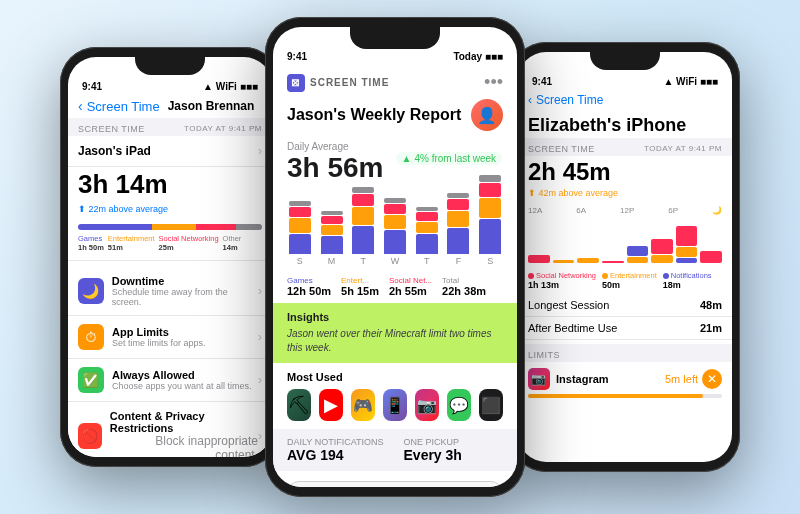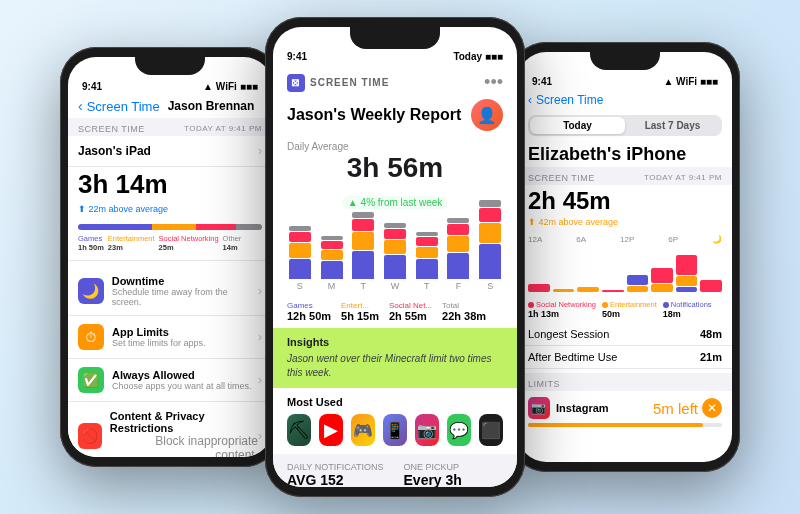--- a/index.html
+++ b/index.html
@@ -573,21 +573,21 @@
           <div style="background:#ff2d55;flex:22;"></div>
           <div style="background:#8e8e93;flex:14;"></div>
         </div>
         <div class="bar-labels">
           <div class="bar-label">
             <span style="color:#5856d6;">Games</span>
             <span>1h 50m</span>
           </div>
           <div class="bar-label">
             <span style="color:#ff9f0a;">Entertainment</span>
-            <span>23m</span>
+            <span>51m</span>
           </div>
           <div class="bar-label">
             <span style="color:#ff2d55;">Social Networking</span>
             <span>25m</span>
           </div>
           <div class="bar-label">
             <span style="color:#8e8e93;">Other</span>
             <span>14m</span>
           </div>
         </div>
@@ -657,21 +657,21 @@
         <span style="font-size:18px;color:#8e8e93;">•••</span>
       </div>
 
       <div style="display:flex;justify-content:space-between;align-items:center;padding:2px 14px 6px;">
         <div class="weekly-report-title" style="padding:0;">Jason's Weekly Report</div>
         <div style="width:32px;height:32px;border-radius:50%;background:linear-gradient(135deg,#ff6b6b,#ee5a24);display:flex;align-items:center;justify-content:center;font-size:16px;">👤</div>
       </div>
 
       <div class="daily-avg-section">
         <div class="daily-avg-label">Daily Average</div>
-        <div style="display:flex;align-items:center;gap:12px;flex-direction:column;">
+        <div style="display:flex;align-items:flex-start;gap:12px;">
           <div class="daily-avg-time">3h 56m</div>
           <div class="pct-badge">
             <span>▲</span>
             <span>4% from last week</span>
           </div>
         </div>
       </div>
 
       <div class="weekly-chart">
         <div class="chart-bars">
@@ -774,21 +774,21 @@
           <div style="width:32px;height:32px;background:linear-gradient(135deg,#667eea,#764ba2);border-radius:8px;display:flex;align-items:center;justify-content:center;font-size:16px;">📱</div>
           <div style="width:32px;height:32px;background:linear-gradient(135deg,#c13584,#e1306c,#fd1d1d);border-radius:8px;display:flex;align-items:center;justify-content:center;font-size:16px;color:white;">📷</div>
           <div style="width:32px;height:32px;background:#34c759;border-radius:8px;display:flex;align-items:center;justify-content:center;font-size:16px;">💬</div>
           <div style="width:32px;height:32px;background:#1c1c1e;border-radius:8px;display:flex;align-items:center;justify-content:center;font-size:16px;">⬛</div>
         </div>
       </div>
 
       <div class="notifications-row">
         <div class="notif-item">
           <span class="notif-label">Daily Notifications</span>
-          <span class="notif-value">AVG 152</span>
+          <span class="notif-value">AVG 194</span>
         </div>
         <div class="notif-item">
           <span class="notif-label">One Pickup</span>
           <span class="notif-value">Every 3h</span>
         </div>
       </div>
 
       <div class="manage-btn">Manage Screen Time</div>
     </div>
   </div>
@@ -802,24 +802,20 @@
         <div class="status-icons">
           <span>▲ WiFi ■■■</span>
         </div>
       </div>
 
       <div class="right-nav">
         <span>‹</span>
         <span>Screen Time</span>
       </div>
 
-      <div class="segment-control">
-        <div class="segment-btn active">Today</div>
-        <div class="segment-btn inactive">Last 7 Days</div>
-      </div>
 
       <div class="device-title">Elizabeth's iPhone</div>
 
       <div class="section-label">
         <span>SCREEN TIME</span>
         <span style="float:right;font-size:8px;">Today at 9:41 PM</span>
       </div>
 
       <div class="right-time-large">2h 45m</div>
       <div class="right-above-avg">
@@ -906,21 +902,21 @@
       <div class="section-label" style="margin-top:4px;">
         <span>LIMITS</span>
       </div>
       <div class="limit-item">
         <div class="limit-app-row">
           <div class="limit-app-info">
             <div style="width:22px;height:22px;background:linear-gradient(135deg,#c13584,#e1306c,#fd1d1d);border-radius:5px;display:flex;align-items:center;justify-content:center;font-size:12px;color:white;">📷</div>
             <span style="font-size:11px;font-weight:600;">Instagram</span>
           </div>
           <div style="display:flex;align-items:center;gap:4px;">
-            <span style="font-size:15px;color:#ff9500;padding-left:12px;">5m left</span>
+            <span style="font-size:11px;color:#ff9500;padding-left:12px;">5m left</span>
             <div style="width:20px;height:20px;background:#ff9500;border-radius:50%;display:flex;align-items:center;justify-content:center;color:white;font-size:12px;">✕</div>
           </div>
         </div>
         <div class="limit-bar-container">
           <div class="limit-bar-fill" style="width:90%;"></div>
         </div>
       </div>
     </div>
   </div>
 

